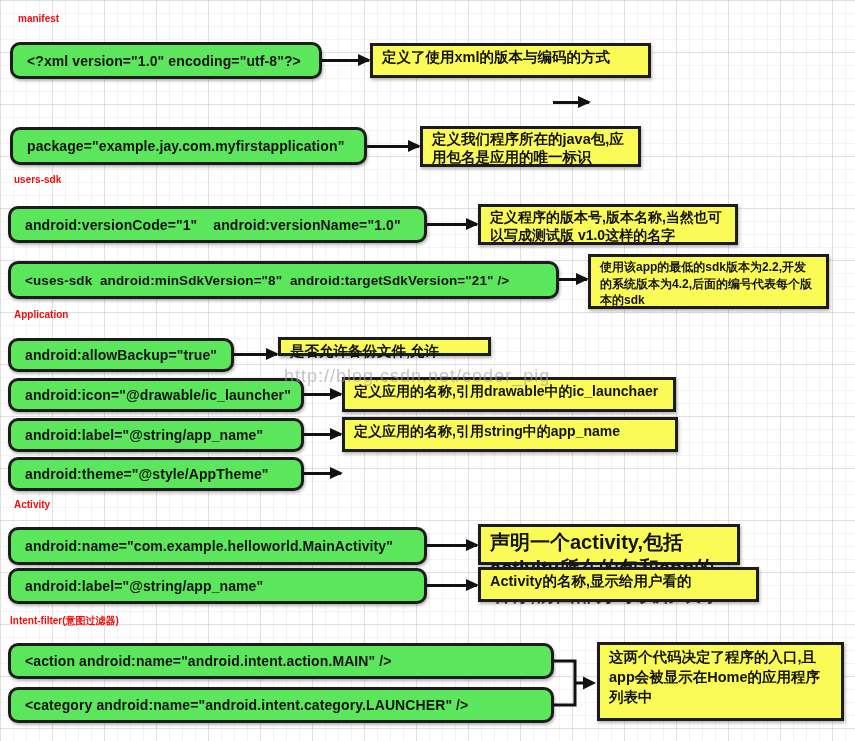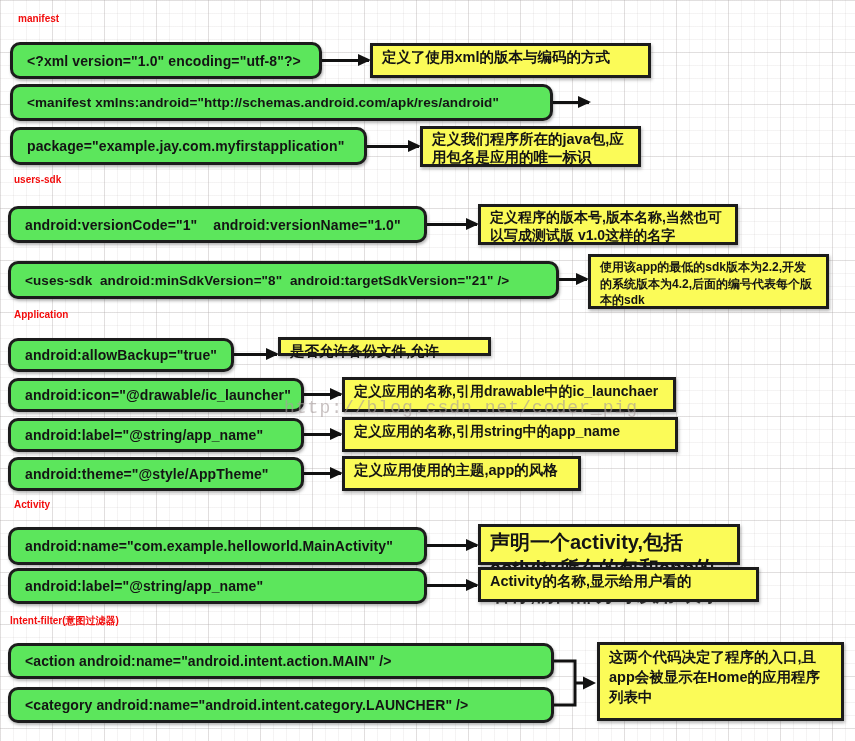--- a/index.html
+++ b/index.html
@@ -42,22 +42,22 @@
   }
   .arrow { position:absolute; height:3px; background:#111; z-index:2; }
   .arrow::after {
     content:""; position:absolute; right:-2px; top:-5px;
     width:0; height:0;
     border-top:6.5px solid transparent; border-bottom:6.5px solid transparent;
     border-left:13px solid #111;
   }
   .watermark {
     position:absolute; left:284px; top:366px; z-index:10;
-    font-family:Liberation Mono, monospace; font-size:18px;
-    color:rgba(168,156,156,0.62); letter-spacing:1px; white-space:pre;margin-top:32px;
+    font-family:Liberation Sans, sans-serif; font-size:18px;
+    color:rgba(168,156,156,0.62); letter-spacing:1px; white-space:pre;
   }
   svg.connector { position:absolute; z-index:2; }
 </style>
 </head>
 <body>
 
 <div id="canvas">
 
   <div class="section-title" style="left:18px;top:13px">manifest</div>
   <div class="section-title" style="left:14px;top:174px">users-sdk</div>
@@ -66,23 +66,20 @@
   <div class="section-title" style="left:10px;top:614px">Intent-filter(意图过滤器)</div>
 
   <div class="gbox" style="left:10px;top:42px;width:312px;height:37px">
     <span>&lt;?xml version="1.0" encoding="utf-8"?&gt;</span>
     </div>
   <div class="arrow" style="left:322px;top:59px;width:47px"></div>
   <div class="ybox" style="left:370px;top:43px;width:281px;height:35px">
     <span>定义了使用xml的版本与编码的方式</span>
     </div>
 
-  <div class="gbox" style="left:10px;top:84px;width:543px;height:37px">
-    <span style="font-size:13.5px">&lt;manifest xmlns:android="http://schemas.android.com/apk/res/android"</span>
-    </div>
   <div class="arrow" style="left:553px;top:101px;width:36px"></div>
 
   <div class="gbox" style="left:10px;top:127px;width:357px;height:38px">
     <span>package="example.jay.com.myfirstapplication"</span>
     </div>
   <div class="arrow" style="left:367px;top:145px;width:52px"></div>
   <div class="ybox" style="left:420px;top:126px;width:221px;height:41px">
     <span style="line-height:17.5px">定义我们程序所在的java包,应用包名是应用的唯一标识</span>
     </div>
 
@@ -123,23 +120,20 @@
     </div>
   <div class="arrow" style="left:304px;top:433px;width:37px"></div>
   <div class="ybox" style="left:342px;top:417px;width:336px;height:35px">
     <span style="font-size:14px">定义应用的名称,引用string中的app_name</span>
     </div>
 
   <div class="gbox" style="left:8px;top:457px;width:296px;height:34px">
     <span>android:theme="@style/AppTheme"</span>
     </div>
   <div class="arrow" style="left:304px;top:472px;width:37px"></div>
-  <div class="ybox" style="left:342px;top:456px;width:239px;height:35px">
-    <span>定义应用使用的主题,app的风格</span>
-    </div>
 
   <div class="gbox" style="left:8px;top:527px;width:419px;height:38px">
     <span>android:name="com.example.helloworld.MainActivity"</span>
     </div>
   <div class="arrow" style="left:427px;top:544px;width:50px"></div>
   <div class="ybox" style="left:478px;top:524px;width:262px;height:41px">
     <span style="line-height:26px;font-size:20px">声明一个activity,包括activity所在的包和app的名称,前面部分可以用.表示</span>
     </div>
 
   <div class="gbox" style="left:8px;top:568px;width:419px;height:36px">

